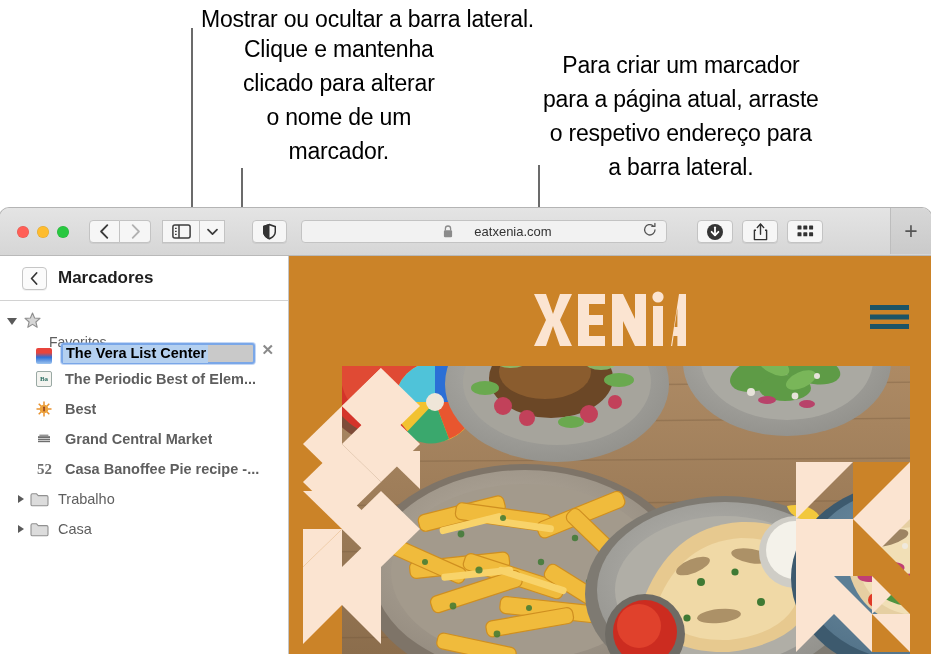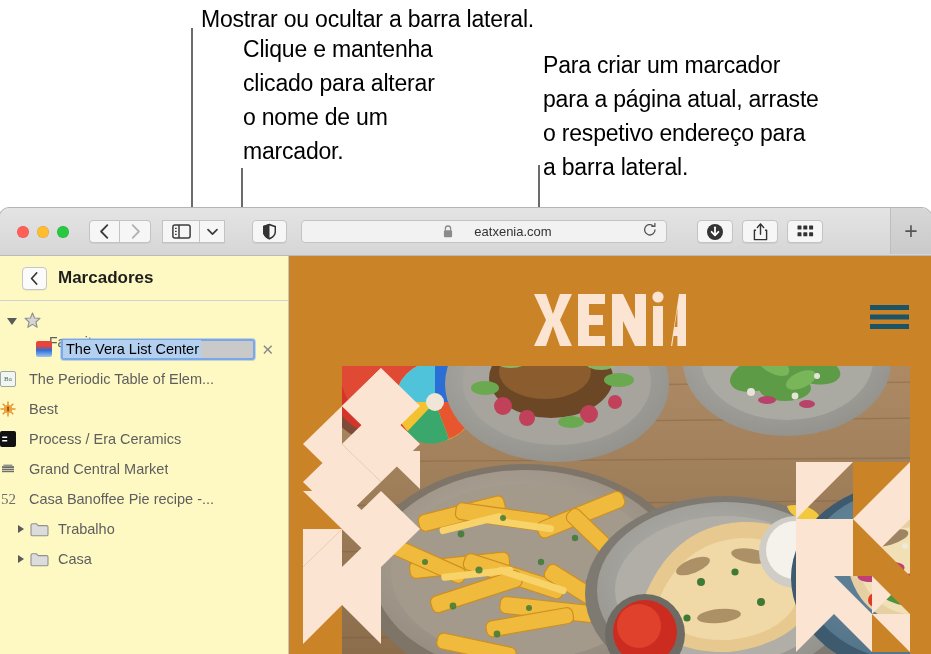--- a/index.html
+++ b/index.html
@@ -5,21 +5,21 @@
   html,body{margin:0;padding:0;}
   body{
     width:931px;height:654px;
     background:#ffffff;
     font-family:"Liberation Sans", sans-serif;
     overflow:hidden;
     position:relative;
   }
 
   
-  .callouts{position:absolute;left:0;top:0;width:931px;height:230px;}
+  .callouts{position:absolute;left:0;top:0;width:931px;height:230px;text-align:center;}
   .callout-text{
     position:absolute;
     color:#000;
     font-size:23px;
     line-height:34px;
     letter-spacing:-0.2px;
     white-space:pre-line;
   }
   #callout-1{left:201px;top:2px;}
   #callout-2{left:243px;top:32px;}
@@ -94,21 +94,21 @@
     display:flex;align-items:center;justify-content:center;
     color:#555;font-size:23px;font-weight:300;line-height:1;
   }
 
   
   .content{display:flex;height:399px;}
 
   
   .sidebar{
     width:289px;
-    background:#fef9c3;
+    background:#ffffff;
     border-right:1px solid #c6c6c6;
     box-sizing:border-box;
     position:relative;
   }
   .sb-header{
     height:44px;display:flex;align-items:center;
     border-bottom:1px solid #d2d2d2;
   }
   .back-chip{
     width:25px;height:23px;margin-left:22px;
@@ -128,26 +128,26 @@
   }
   .tri.open{
     border-left:5.5px solid transparent;
     border-right:5.5px solid transparent;
     border-top:7px solid #5a5a5a;
     border-bottom:none;
     margin-top:2px;
   }
   .group-label{font-size:14px;color:#5e5e5e;margin-left:8px;margin-top:44px;}
 
-  .bm-row{display:flex;align-items:center;height:30px;position:relative;}
+  .bm-row{display:flex;align-items:center;height:30px;padding-left:36px;position:relative;font-weight:bold;}
   .fav{width:16px;height:16px;flex:0 0 16px;border-radius:2px;overflow:hidden;position:relative;}
   .bm-label{font-size:14.5px;color:#5e5e5e;margin-left:13px;white-space:nowrap;overflow:hidden;}
 
   
-  .edit-row{display:flex;align-items:center;height:30px;padding-left:36px;position:relative;}
+  .edit-row{display:flex;align-items:flex-end;height:30px;padding-left:36px;position:relative;font-weight:bold;}
   .edit-field{
     margin-left:9px;
     width:194px;height:21px;
     background:#c9c9c9;
     border:2px solid #7aa7e8;
     border-radius:3px;
     display:flex;align-items:center;
     box-sizing:border-box;
     box-shadow:0 0 0 1px rgba(122,167,232,.45);
   }
@@ -325,49 +325,39 @@
         <span class="edit-field">
           <span class="edit-sel">The Vera List Center</span>
         </span>
         <span class="close-x">✕</span>
       </div>
 
       <div class="bm-row">
         <span class="fav" style="background:#f4f4f0;border:1px solid #9aa9a4;box-sizing:border-box;display:flex;align-items:center;justify-content:center;">
           <span style="font-size:7px;color:#2d6e63;font-family:'Liberation Serif',serif;line-height:1;">Ba</span>
         </span>
-        <span class="bm-label">The Periodic Table of Elem...</span>
+        <span class="bm-label">The Periodic Best of Elem...</span>
       </div>
 
       <div class="bm-row">
         <span class="fav">
           <svg width="16" height="16" viewBox="0 0 16 16">
             <g stroke="#e8922f" stroke-width="1.5">
               <line x1="8" y1="0.5" x2="8" y2="15.5"></line>
               <line x1="0.5" y1="8" x2="15.5" y2="8"></line>
               <line x1="2.7" y1="2.7" x2="13.3" y2="13.3"></line>
               <line x1="13.3" y1="2.7" x2="2.7" y2="13.3"></line>
             </g>
             <circle cx="8" cy="8" r="4.3" fill="#eda33c"></circle>
             <rect x="7.3" y="5.6" width="1.5" height="4.8" rx="0.7" fill="#8d3a1c"></rect>
           </svg>
         </span>
         <span class="bm-label">Best</span>
       </div>
 
-      <div class="bm-row">
-        <span class="fav" style="background:#111;">
-          <svg width="16" height="16" viewBox="0 0 16 16">
-            <path d="M6.4 2.6 a5.4 5.4 0 0 0 0 10.8 a4 4 0 0 1 0 -10.8 Z" fill="#fff"></path>
-            <path d="M2.2 5.6 H7.2 V7 H2.2 Z M2.2 9 H7.2 V10.4 H2.2 Z" fill="#fff"></path>
-            <path d="M11.2 2.8 a5.2 5.2 0 0 1 0 10.4 a4.1 4.1 0 0 0 0 -10.4 Z" fill="#fff"></path>
-          </svg>
-        </span>
-        <span class="bm-label">Process / Era Ceramics</span>
-      </div>
 
       <div class="bm-row">
         <span class="fav">
           <svg width="16" height="16" viewBox="0 0 16 16">
             <rect x="2" y="5.2" width="12" height="2" fill="#6e6e6e"></rect>
             <rect x="2" y="7.8" width="12" height="1.4" fill="#6e6e6e"></rect>
             <rect x="2" y="9.8" width="12" height="1.4" fill="#6e6e6e"></rect>
             <rect x="3.4" y="3.6" width="9" height="1.3" fill="#8a8a8a"></rect>
           </svg>
         </span>

